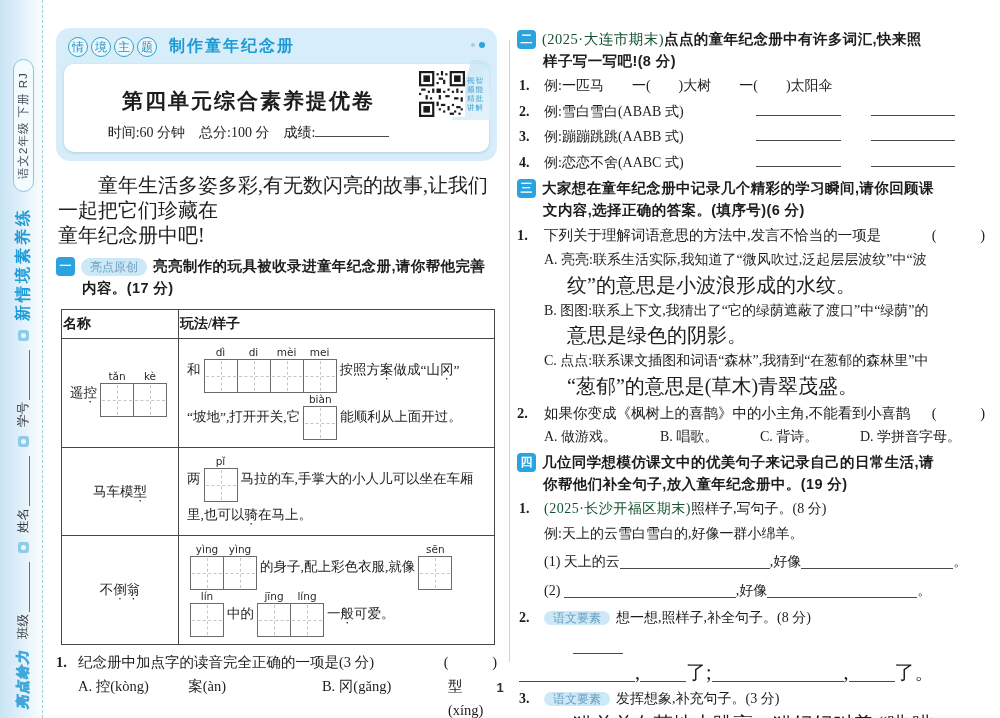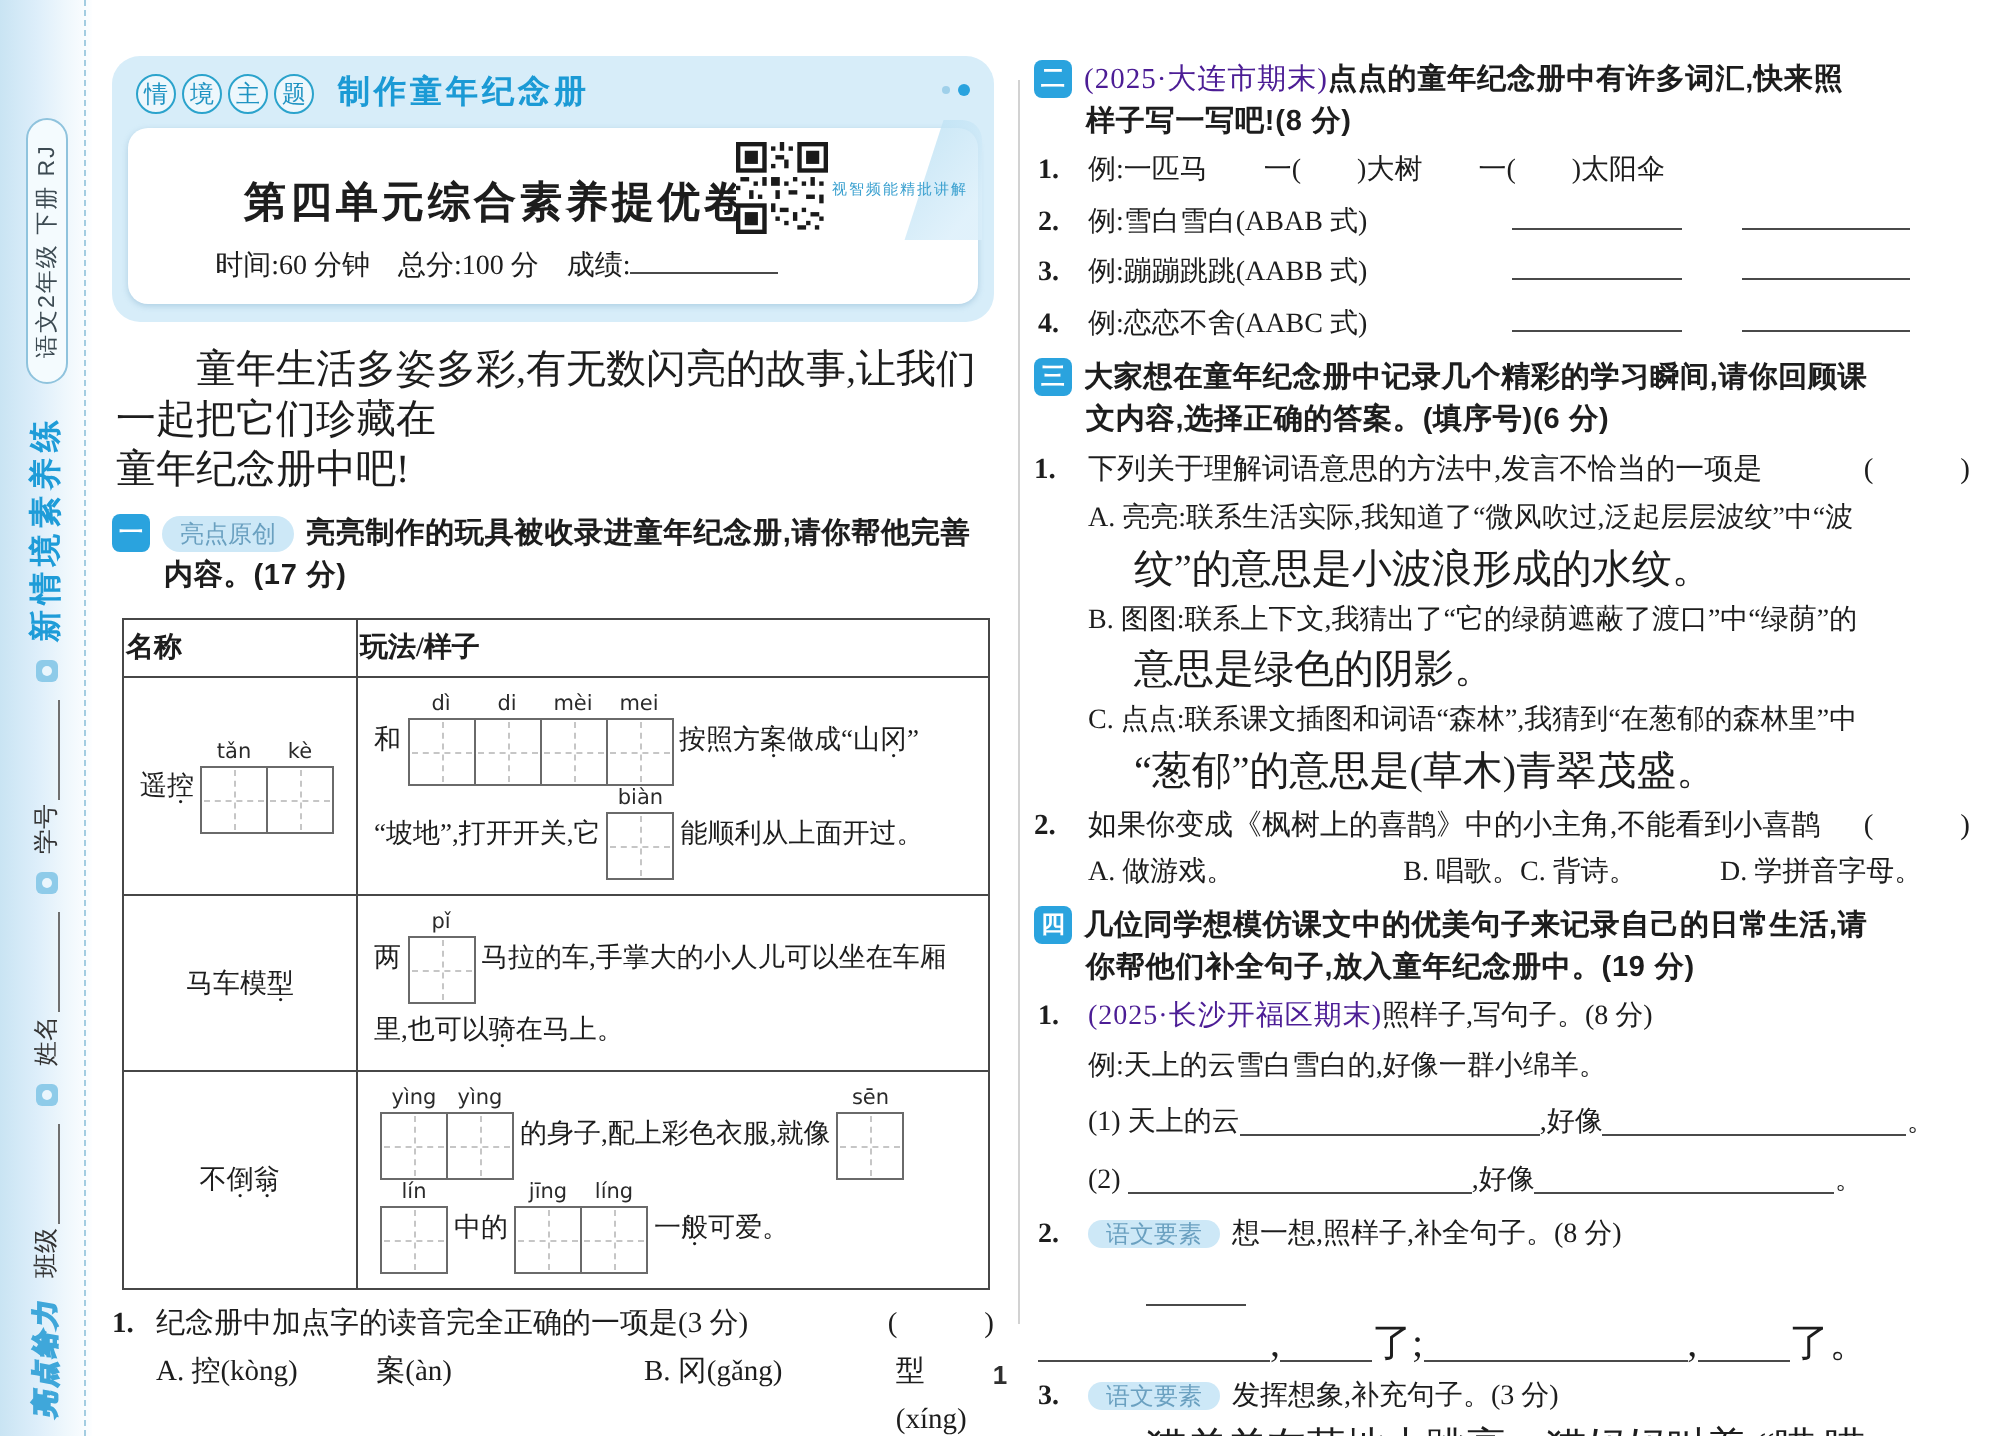--- a/index.html
+++ b/index.html
@@ -37,37 +37,37 @@
   .theme-title{color:#1b9ad5;font:bold 16px "Liberation Sans",sans-serif;margin-left:9px;letter-spacing:2px;}
   .band-dots{position:absolute;right:12px;top:14px;display:flex;gap:4px;align-items:center;}
   .band-dots i{display:block;width:4px;height:4px;border-radius:50%;background:#9fd0ea;}
   .band-dots i.dk{background:#2aa3de;width:6px;height:6px;}
   .hcard{background:#fff;border-radius:10px;padding:23px 70px 10px 14px;position:relative;
     box-shadow:0 1px 3px rgba(110,160,195,.4);}
   .paper-title{text-align:center;font:bold 21px "Liberation Serif",serif;letter-spacing:2px;}
   .meta-row{display:flex;justify-content:center;margin-top:7px;font-size:14px;align-items:baseline;}
   .qr-wrap{position:absolute;right:5px;top:7px;display:flex;align-items:center;gap:2px;}
   .qr-wrap svg{width:46px;height:46px;}
-  .qr-cap{display:flex;flex-direction:row;}
+  .qr-cap{display:flex;flex-direction:column;}
   .qr-cap span{font:7.5px/9px "Liberation Sans",sans-serif;color:#3aa0cf;letter-spacing:1px;}
   .fold{position:absolute;right:-2px;top:-4px;width:54px;height:60px;overflow:hidden;border-radius:0 10px 0 0;}
   .fold::before{content:'';position:absolute;right:-28px;top:-6px;width:56px;height:66px;
     background:linear-gradient(115deg,#bfe2f4 0%,#d9eefa 60%);transform:skewX(-18deg);opacity:.8;}
 
   
   .intro{margin:12px 2px 0;line-height:25px;font-size:20px;}
   .indent2{text-indent:2em;}
   .sec-row{display:flex;align-items:center;margin-top:9px;}
   .sbadge{width:19px;height:19px;background:#2aa3de;border-radius:4px;color:#fff;
     font:bold 12px/19px "Liberation Sans",sans-serif;text-align:center;flex:none;}
   .tagpill{background:#cde8f7;color:#6aa0c0;font:12px/18px "Liberation Sans",sans-serif;
     padding:0 9px;border-radius:9px;flex:none;margin:0 6px;position:relative;}
   .sec-text{font:bold 14.5px "Liberation Sans",sans-serif;letter-spacing:.4px;}
   .sec-line2{font:bold 14.5px "Liberation Sans",sans-serif;line-height:24px;margin-left:26px;letter-spacing:.4px;}
-  .src{color:#4c1d95;letter-spacing:.5px;font-family:"Liberation Serif",serif;font-weight:normal;}
+  .src{color:#14532d;letter-spacing:.5px;font-family:"Liberation Serif",serif;font-weight:normal;}
   .blank{display:inline-block;border-bottom:1px solid #4a4a4a;height:14px;vertical-align:-3px;}
 
   
   table.ptable{border-collapse:collapse;margin:9px 0 0 5px;width:434px;table-layout:fixed;}
   .ptable td{border:1px solid #474747;vertical-align:middle;}
   .ptable td.th{height:26px;text-align:left;font-weight:bold;font-size:14px;}
   .ptable td.name{width:114px;}
   .ptable td.play{padding:7px 6px 7px 8px;}
   .trow-line{display:flex;align-items:center;min-height:26px;font-size:13.5px;}
   .trow-line.center{justify-content:center;}
@@ -90,21 +90,21 @@
   .optrow .c0{width:112px;}.optrow .c1{width:136px;}.optrow .c2{width:128px;}
 
   .rline{line-height:25px;font-size:20px;}
   .ritem{position:relative;padding-left:27px;line-height:25.5px;font-size:14px;}
   .ritem .qnum{left:2px;}
   .witem{display:flex;align-items:baseline;}
   .witem .wlabel{width:212px;flex:none;}
   .witem .blank{width:92px;margin-right:30px;}
   .opt2{margin-left:50px;}
   .optflex{display:flex;padding-left:27px;line-height:24px;font-size:14px;}
-  .optflex .o0{width:116px;}.optflex .o1{width:100px;text-align:right;}.optflex .o2{width:100px;}
+  .optflex .o0{width:116px;}.optflex .o1{width:100px;}.optflex .o2{width:100px;}
   .secgap{margin-top:4px;}
 </style>
 </head>
 <body>
 
 <div id="page">
 
   <div class="side-strip"></div>
   <div class="binding-line"></div>
   <div class="side-rot">

